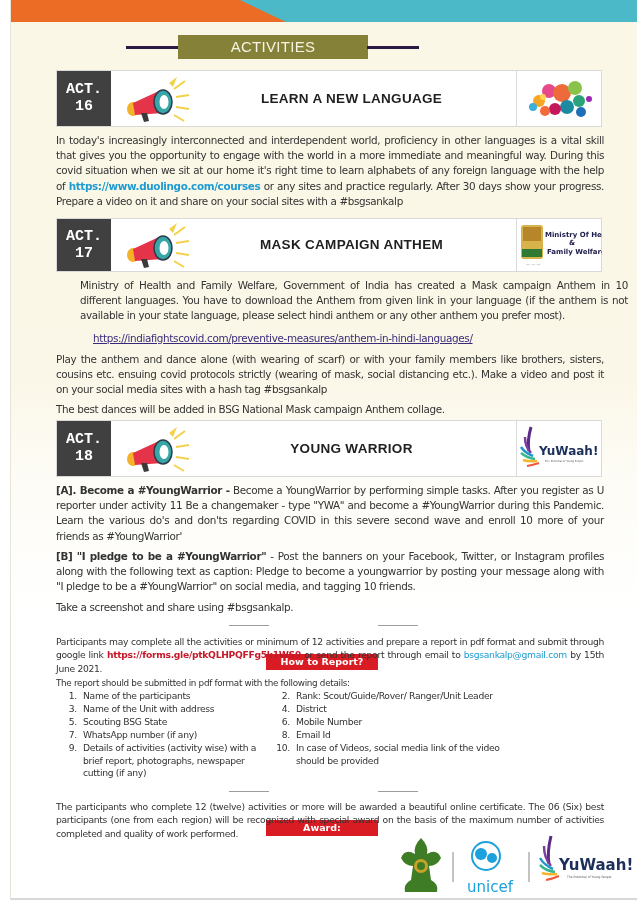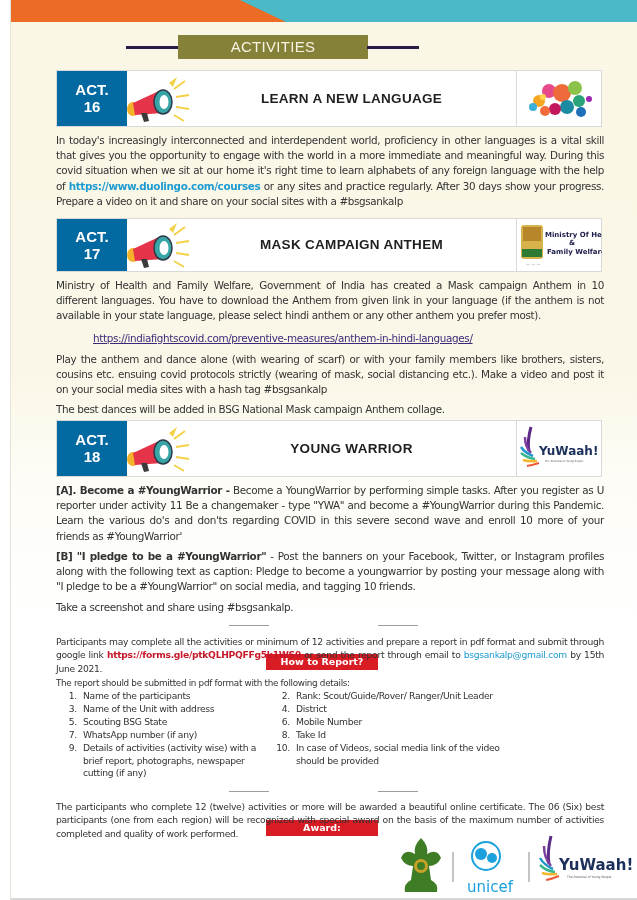--- a/index.html
+++ b/index.html
@@ -36,22 +36,22 @@
       background: #858139; color: #f6f3e0;
       font-size: 15px; letter-spacing: 0.3px; text-align: center; line-height: 24px;
       font-family: "Liberation Sans", sans-serif;
     }
 
     .act-header {
       position: absolute; left: 45px; width: 546px; height: 57px;
       background: #ffffff; border: 1px solid #d9d9d9;
     }
     .act-badge {
-      position: absolute; left: 0; top: 0; width: 70px; height: 55px; background: #0369a1;
-      color: #ffffff; font-family: Liberation Sans, sans-serif; font-weight: bold;
+      position: absolute; left: 0; top: 0; width: 54px; height: 55px; background: #404040;
+      color: #ffffff; font-family: Liberation Mono, monospace; font-weight: bold;
       font-size: 15px; line-height: 17px; text-align: center; padding-top: 10px;
     }
     .act-badge span { display: block; }
     .megaphone { position: absolute; left: 62px; top: 6px; width: 72px; height: 46px; }
     .act-title {
       position: absolute; left: 135px; right: 90px; top: 0; height: 55px; line-height: 55px;
       text-align: center; font-family: "Liberation Sans", sans-serif; font-weight: bold;
       font-size: 13.5px; color: #1f1f1f; letter-spacing: 0.3px;
     }
     .act-logo {
@@ -172,21 +172,21 @@
         <rect x="6" y="8" width="18" height="14" fill="#b8862a"></rect>
         <rect x="5" y="30" width="20" height="8" fill="#2f7a33"></rect>
         <text x="9" y="47" font-size="4" fill="#666" font-family="DejaVu Sans, sans-serif">— — —</text>
         <text x="28" y="18" font-size="7" font-weight="bold" fill="#1c1c4a" font-family="DejaVu Sans, sans-serif">Ministry Of Health</text>
         <text x="52" y="26" font-size="7" font-weight="bold" fill="#1c1c4a" font-family="DejaVu Sans, sans-serif">&amp;</text>
         <text x="30" y="35" font-size="7" font-weight="bold" fill="#1c1c4a" font-family="DejaVu Sans, sans-serif">Family Welfare</text>
       </svg>
     </div>
   </div>
 
-  <p class="para" style="top:278px;">Ministry of Health and Family Welfare, Government of India has created a Mask campaign Anthem in 10 different languages. You have to download the Anthem from given link in your language (if the anthem is not available in your state language, please select hindi anthem or any other anthem you prefer most).</p>
+  <p class="para" style="top:278px;margin-left:24px;">Ministry of Health and Family Welfare, Government of India has created a Mask campaign Anthem in 10 different languages. You have to download the Anthem from given link in your language (if the anthem is not available in your state language, please select hindi anthem or any other anthem you prefer most).</p>
   <p class="para" style="top:331px;">
     <a class="link-purple">https://indiafightscovid.com/preventive-measures/anthem-in-hindi-languages/</a>
   </p>
   <p class="para" style="top:352px;">Play the anthem and dance alone (with wearing of scarf) or with your family members like brothers, sisters, cousins etc. ensuing covid protocols strictly (wearing of mask, social distancing etc.). Make a video and post it on your social media sites with a hash tag #bsgsankalp</p>
   <p class="para" style="top:402px;">The best dances will be added in BSG National Mask campaign Anthem collage.</p>
 
   <div class="act-header" style="top:420px;">
     <div class="act-badge">
       <span>ACT.</span>
       <span>18</span>
@@ -267,21 +267,21 @@
     <div class="li">
         <span class="num">4.</span>
         <span class="txt">District</span>
       </div>
     <div class="li">
         <span class="num">6.</span>
         <span class="txt">Mobile Number</span>
       </div>
     <div class="li">
         <span class="num">8.</span>
-        <span class="txt">Take Id</span>
+        <span class="txt">Email Id</span>
       </div>
     <div class="li">
         <span class="num">10.</span>
         <span class="txt">In case of Videos, social media link of the video should be provided</span>
       </div>
   </div>
 
   <div class="section-line" style="left:218px; top:791px; width:40px;"></div>
   <div class="section-label" style="left:255px; top:783px; width:112px;">Award:</div>
   <div class="section-line" style="left:367px; top:791px; width:40px;"></div>

